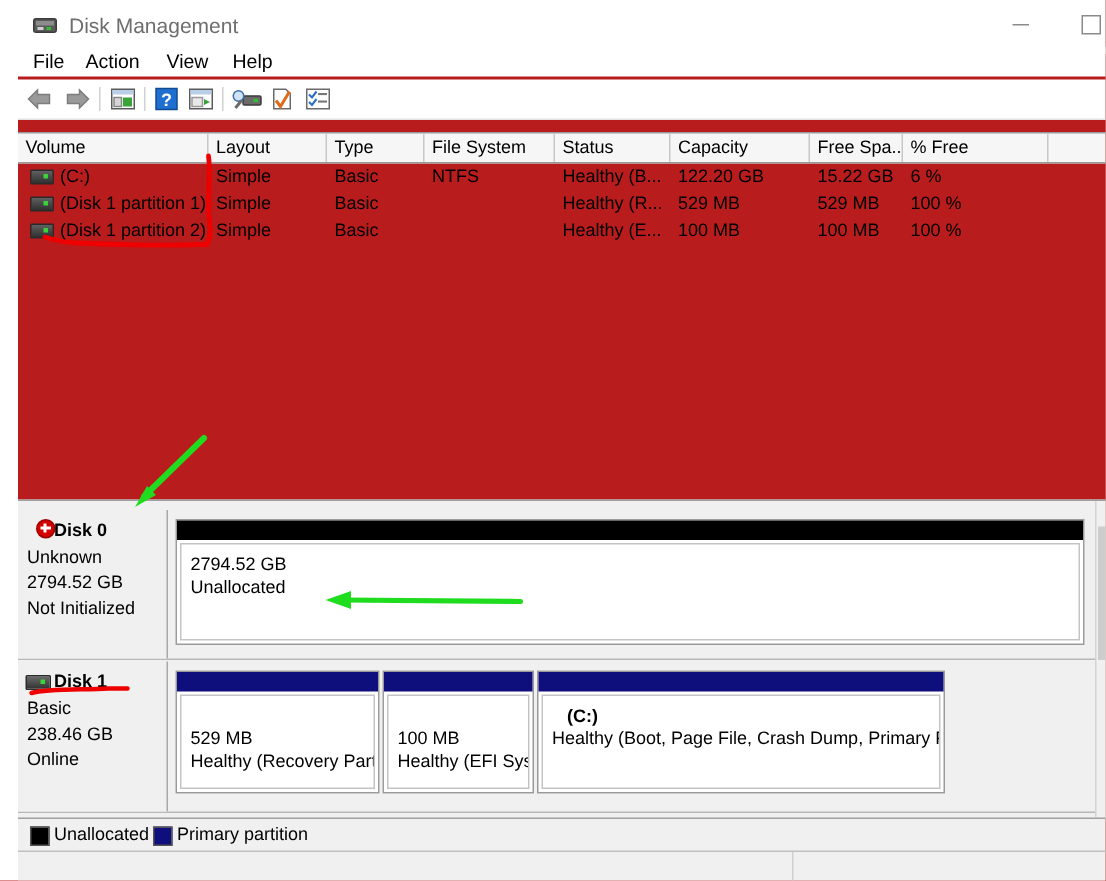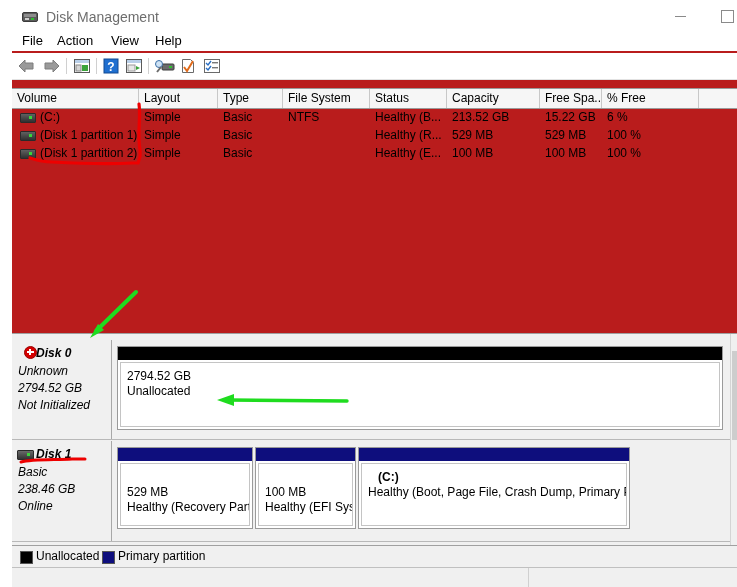--- a/index.html
+++ b/index.html
@@ -45,21 +45,21 @@
   .vol-icon{position:absolute;left:8px;top:5px;width:14px;height:8px;
       background:linear-gradient(#606060,#303030);border:1px solid #2a2a2a;border-radius:1px;}
   .vol-icon:after{content:"";position:absolute;left:8px;top:2px;width:3px;height:3px;background:#3ad43a;}
 
   
   .gpane{position:absolute;left:0;top:333px;width:737px;height:212px;background:#f0f0f0;
      border-top:1px solid #a0a0a0;}
   .diskblock{position:absolute;left:0;width:718px;background:#f0f0f0;
      border-bottom:1px solid #b8b8b8;}
   .diskinfo{position:absolute;left:0;top:0;width:100px;height:100%;
-     background:#f0f0f0;border-right:1px solid #a8a8a8;box-sizing:border-box;font-style:italic;}
+     background:#f0f0f0;border-right:1px solid #a8a8a8;box-sizing:border-box;}
   .dname{position:absolute;left:24px;top:6px;font-size:12px;font-weight:bold;color:#000;}
   .dline{position:absolute;left:6px;font-size:12px;color:#000;}
   .disk-ico{position:absolute;left:5px;top:9px;width:15px;height:8px;
      background:linear-gradient(#6a6a6a,#333);border:1px solid #2a2a2a;border-radius:1px;}
   .disk-ico.ok:after{content:"";position:absolute;left:9px;top:2px;width:3px;height:3px;background:#3ad43a;}
   .err-badge{position:absolute;left:12px;top:6px;width:11px;height:11px;border-radius:50%;
      background:#d40000;border:1px solid #9a0000;}
   .err-badge:before{content:"";position:absolute;left:4px;top:1.5px;width:2px;height:6px;background:#fff;}
   .err-badge:after{content:"";position:absolute;left:1.5px;top:4px;width:7px;height:2px;background:#fff;}
 
@@ -197,21 +197,21 @@
     <div class="hcell" style="left:687px;width:50px;border-right:none"></div>
   </div>
 
   <div class="vrow" style="top:108px">
     <div class="vol-icon"></div>
     <div class="vcell" style="left:28px;width:99px">(C:)</div>
     <div class="vcell" style="left:132px;width:74px">Simple</div>
     <div class="vcell" style="left:211px;width:60px">Basic</div>
     <div class="vcell" style="left:276px;width:82px">NTFS</div>
     <div class="vcell" style="left:363px;width:72px">Healthy (B...</div>
-    <div class="vcell" style="left:440px;width:88px">213.52 GB</div>
+    <div class="vcell" style="left:440px;width:88px">122.20 GB</div>
     <div class="vcell" style="left:533px;width:57px">15.22 GB</div>
     <div class="vcell" style="left:595px;width:60px">6 %</div>
   </div>
 
   <div class="vrow" style="top:126px">
     <div class="vol-icon"></div>
     <div class="vcell" style="left:28px;width:99px">(Disk 1 partition 1)</div>
     <div class="vcell" style="left:132px;width:74px">Simple</div>
     <div class="vcell" style="left:211px;width:60px">Basic</div>
     <div class="vcell" style="left:276px;width:82px"></div>

